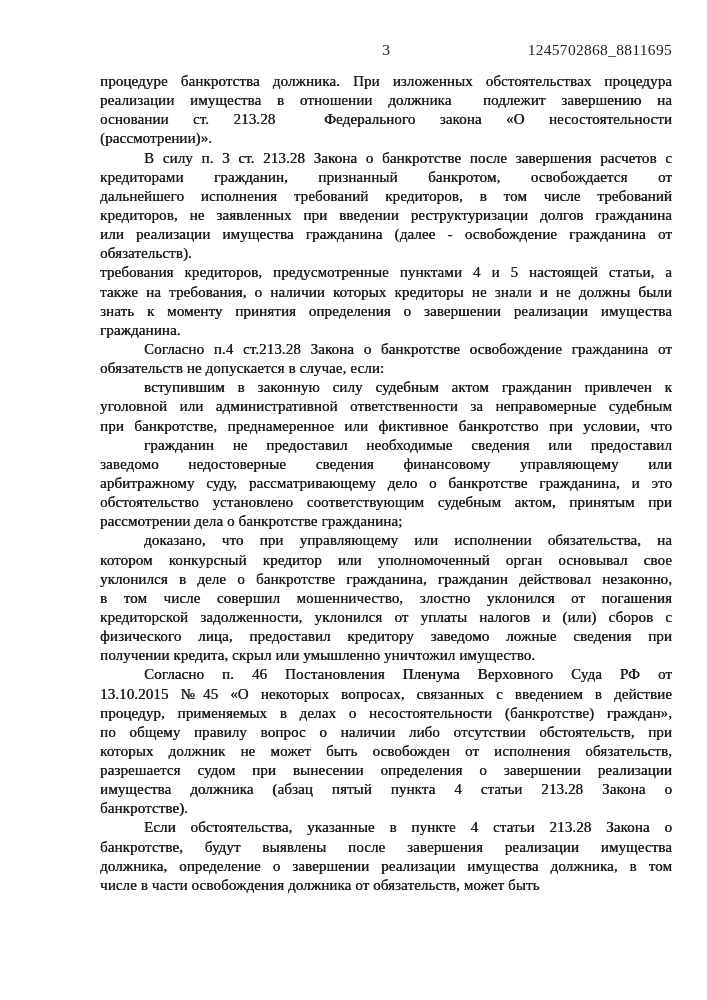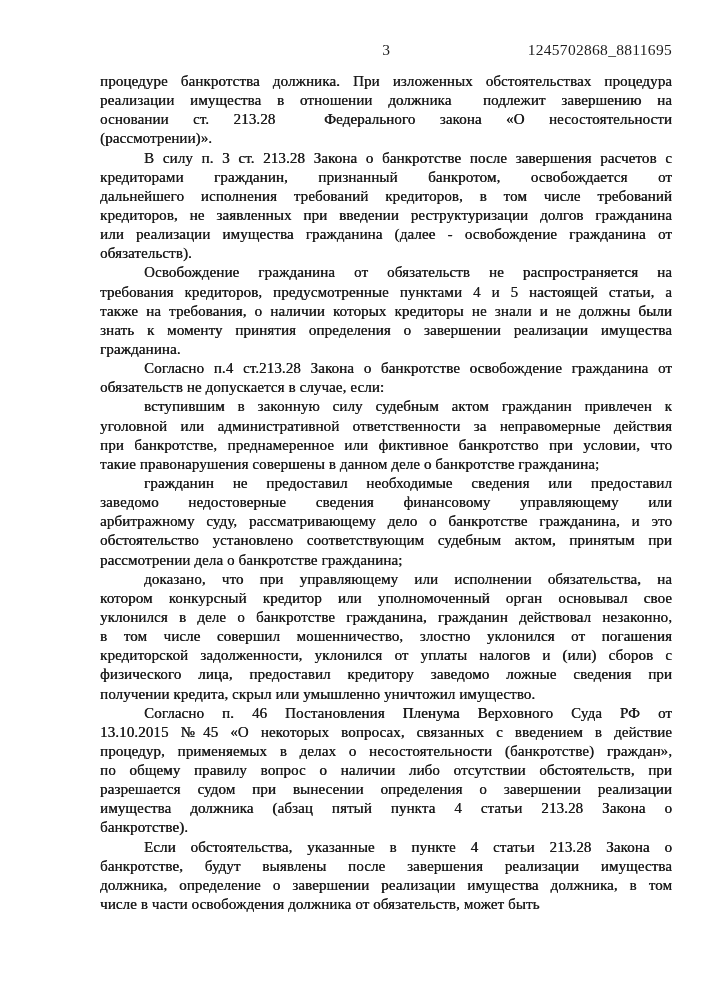--- a/index.html
+++ b/index.html
@@ -71,35 +71,33 @@
       </div>
       <div class="para">
         <div class="line indent">В силу п. 3 ст. 213.28 Закона о банкротстве после завершения расчетов с</div>
         <div class="line">кредиторами гражданин, признанный банкротом, освобождается от</div>
         <div class="line">дальнейшего исполнения требований кредиторов, в том числе требований</div>
         <div class="line">кредиторов, не заявленных при введении реструктуризации долгов гражданина</div>
         <div class="line">или реализации имущества гражданина (далее - освобождение гражданина от</div>
         <div class="line last">обязательств).</div>
       </div>
       <div class="para">
-        <div class="line indent">Освобождение гражданина от обязательств не распространяется на</div>
         <div class="line">требования кредиторов, предусмотренные пунктами 4 и 5 настоящей статьи, а</div>
         <div class="line">также на требования, о наличии которых кредиторы не знали и не должны были</div>
         <div class="line">знать к моменту принятия определения о завершении реализации имущества</div>
         <div class="line last">гражданина.</div>
       </div>
       <div class="para">
         <div class="line indent">Согласно п.4 ст.213.28 Закона о банкротстве освобождение гражданина от</div>
         <div class="line last">обязательств не допускается в случае, если:</div>
       </div>
       <div class="para">
         <div class="line indent">вступившим в законную силу судебным актом гражданин привлечен к</div>
-        <div class="line">уголовной или административной ответственности за неправомерные действия</div>
+        <div class="line">уголовной или административной ответственности за неправомерные судебным</div>
         <div class="line">при банкротстве, преднамеренное или фиктивное банкротство при условии, что</div>
-        <div class="line last">такие правонарушения совершены в данном деле о банкротстве гражданина;</div>
       </div>
       <div class="para">
         <div class="line indent">гражданин не предоставил необходимые сведения или предоставил</div>
         <div class="line">заведомо недостоверные сведения финансовому управляющему или</div>
         <div class="line">арбитражному суду, рассматривающему дело о банкротстве гражданина, и это</div>
         <div class="line">обстоятельство установлено соответствующим судебным актом, принятым при</div>
         <div class="line last">рассмотрении дела о банкротстве гражданина;</div>
       </div>
       <div class="para">
         <div class="line indent">доказано, что при управляющему или исполнении обязательства, на</div>
@@ -108,20 +106,21 @@
         <div class="line">в том числе совершил мошенничество, злостно уклонился от погашения</div>
         <div class="line">кредиторской задолженности, уклонился от уплаты налогов и (или) сборов с</div>
         <div class="line">физического лица, предоставил кредитору заведомо ложные сведения при</div>
         <div class="line last">получении кредита, скрыл или умышленно уничтожил имущество.</div>
       </div>
       <div class="para">
         <div class="line indent">Согласно п. 46 Постановления Пленума Верховного Суда РФ от</div>
         <div class="line">13.10.2015 №45 «О некоторых вопросах, связанных с введением в действие</div>
         <div class="line">процедур, применяемых в делах о несостоятельности (банкротстве) граждан»,</div>
         <div class="line">по общему правилу вопрос о наличии либо отсутствии обстоятельств, при</div>
+        <div class="line">которых должник не может быть освобожден от исполнения обязательств,</div>
         <div class="line">разрешается судом при вынесении определения о завершении реализации</div>
         <div class="line">имущества должника (абзац пятый пункта 4 статьи 213.28 Закона о</div>
         <div class="line last">банкротстве).</div>
       </div>
       <div class="para">
         <div class="line indent">Если обстоятельства, указанные в пункте 4 статьи 213.28 Закона о</div>
         <div class="line">банкротстве, будут выявлены после завершения реализации имущества</div>
         <div class="line">должника, определение о завершении реализации имущества должника, в том</div>
         <div class="line last">числе в части освобождения должника от обязательств, может быть</div>
       </div>

